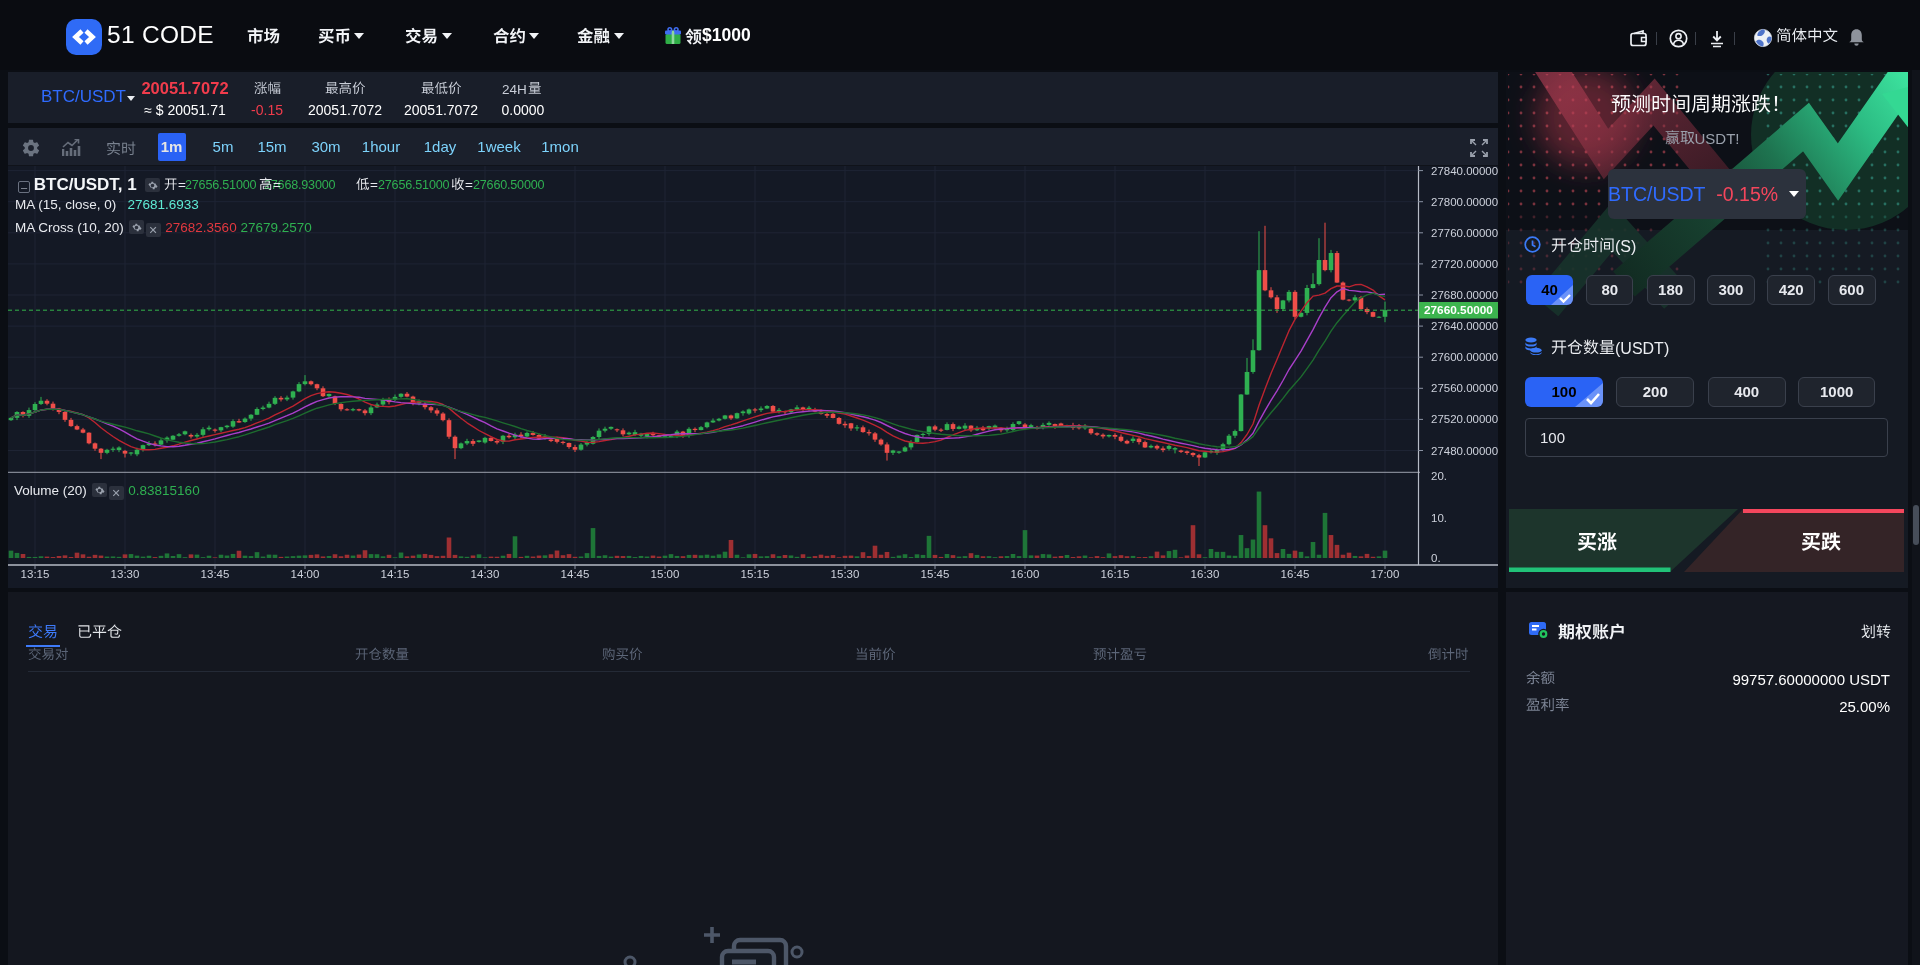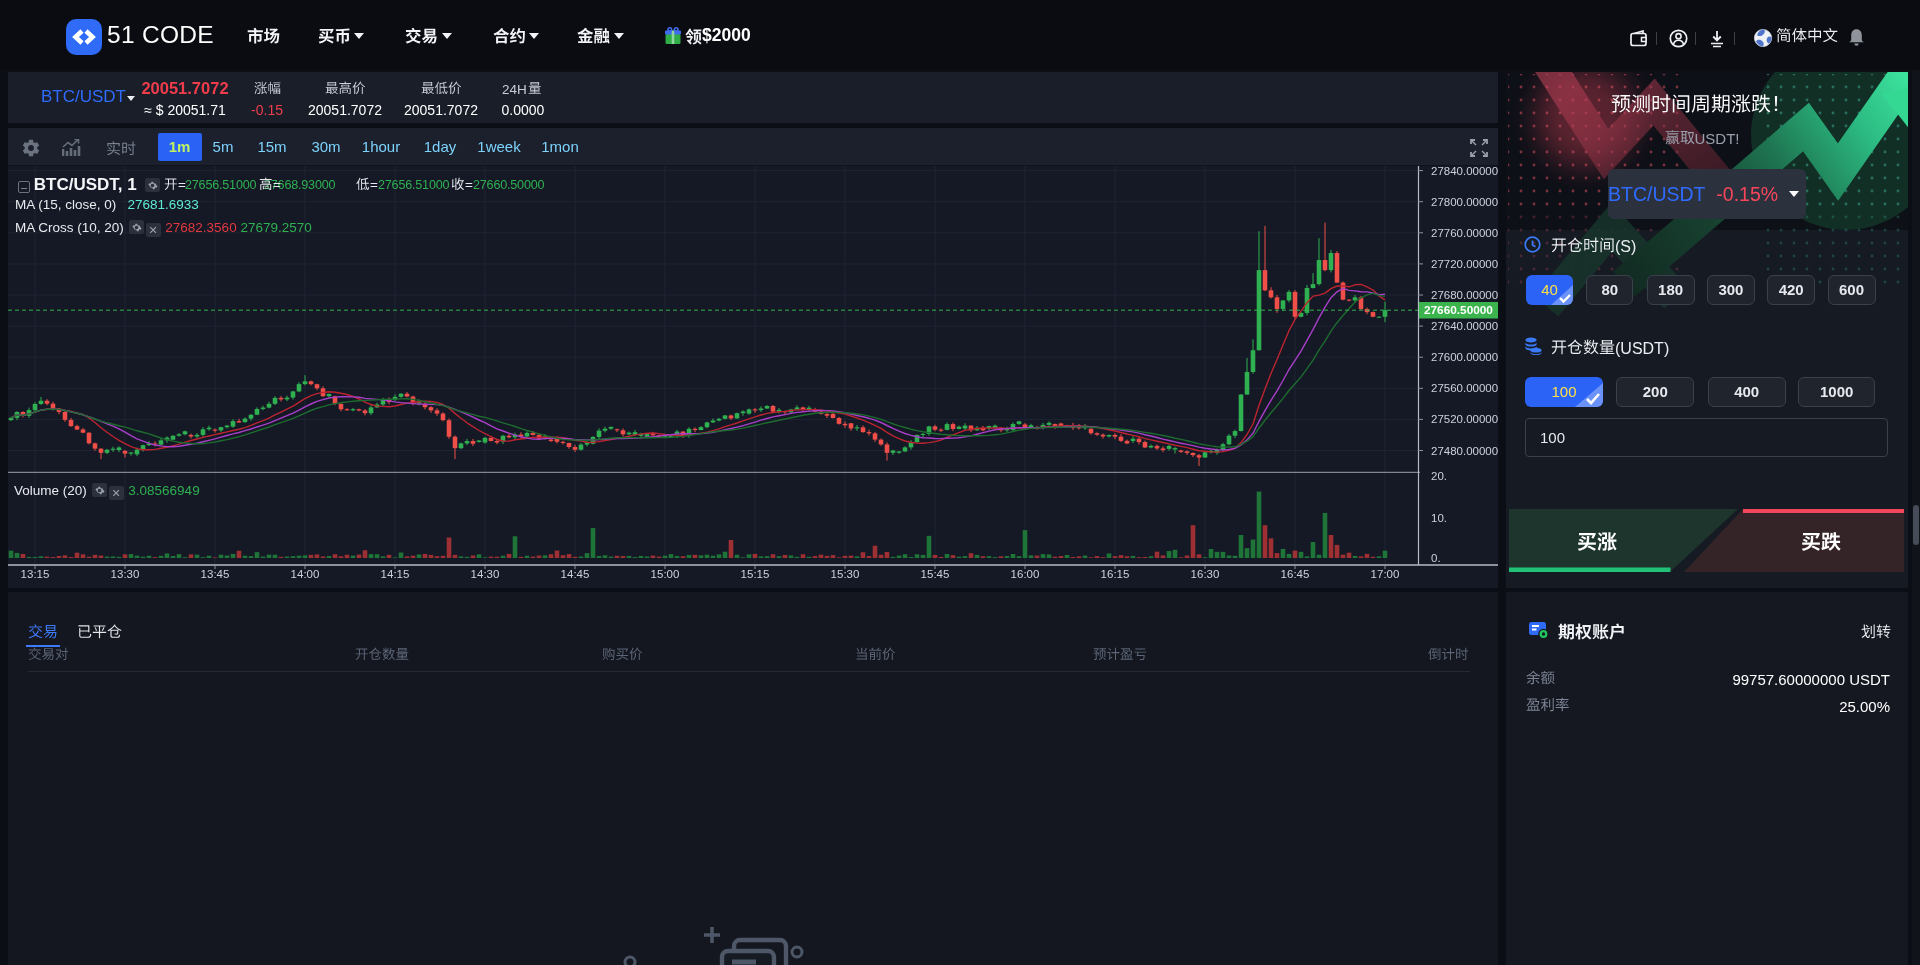--- a/index.html
+++ b/index.html
@@ -7,45 +7,45 @@
 #nav {position:absolute;left:0;top:0;width:1920px;height:70px;background:#0a0c11}
 #logo {position:absolute;left:107px;top:0;line-height:70px;color:#fff;font-size:24.5px;font-weight:normal;letter-spacing:.3px}
 .navarr {position:absolute;width:0;height:0;border-left:5px solid transparent;border-right:5px solid transparent;border-top:6px solid #f2f4f7;top:33px}
 #gift {position:absolute;left:702px;top:0;line-height:70px;color:#fff;font-size:17.5px;font-weight:bold}
 #ticker {position:absolute;left:8px;top:72px;width:1490px;height:51px;background:#191e29}
 #pair {position:absolute;left:41px;top:87px;color:#2f6bff;font-size:17px}
 .tk {position:absolute;font-size:14px;color:#fff;white-space:nowrap;transform:translateX(-50%)}
 #chart {position:absolute;left:8px;top:128px;width:1490px;height:460px;background:#141925}
 #tbar {position:absolute;left:0;top:0;width:1490px;height:38px;background:#1b202c;border-bottom:1px solid #10131a}
 .tf {position:absolute;top:0;line-height:38px;font-size:15px;color:#7dd3fc;transform:translateX(-50%)}
-#tf1m {position:absolute;left:149.5px;top:5px;width:44px;height:28px;background:#2a62f5;border-radius:2px;color:#bef264;font-size:15px;font-weight:bold;text-align:center;line-height:28px}
+#tf1m {position:absolute;left:149.5px;top:5px;width:28px;height:28px;background:#2a62f5;border-radius:2px;color:#e5e5e5;font-size:15px;font-weight:bold;text-align:center;line-height:28px}
 #plot {position:absolute;left:0;top:38px}
 .lg {position:absolute;font-size:13.5px;color:#e8eaef;white-space:pre}
 .lgv {position:absolute;font-size:12.6px;letter-spacing:-0.2px;color:#2fb051;white-space:pre}
 .lgb {display:inline-block;width:15px;height:14px;background:#2b303c;border-radius:2px;margin:0 1px;position:relative;top:2px}
 .lgb svg {position:absolute;left:2px;top:2px}
 #rp {position:absolute;left:1506px;top:72px;width:402px;height:516px;background:#151a23}
 #rbot {position:absolute;left:1506px;top:592px;width:402px;height:373px;background:#151821}
 #lbot {position:absolute;left:8px;top:592px;width:1490px;height:373px;background:#14171f}
 #ddl {position:absolute;left:1608px;top:169px;width:198px;height:50px;background:#2c323d;border-radius:6px;text-align:center;line-height:50px;font-size:19.5px;padding-right:28px}
 .btn {position:absolute;height:30px;background:#1f242d;border:1px solid #3a404c;border-radius:6px;color:#e7e9ee;font-size:15px;font-weight:bold;text-align:center;line-height:28px}
-.btnsel {position:absolute;height:30px;background:#2a63f5;border-radius:6px;color:#fde047;font-size:15px;font-weight:normal;text-align:center;line-height:30px;overflow:hidden}
+.btnsel {position:absolute;height:30px;background:#2a63f5;border-radius:6px;color:#000000;font-size:15px;font-weight:bold;text-align:center;line-height:30px;overflow:hidden}
 .chk {position:absolute;right:0;bottom:0}
 #amtin {position:absolute;left:1525px;top:418px;width:363px;height:39px;border:1px solid #3a404c;border-radius:4px;color:#e7e9ee;font-size:15px;line-height:37px;padding-left:14px}
 #tabline {position:absolute;left:26px;top:645px;width:34px;height:2px;background:#3e7bfa}
 #hdrline {position:absolute;left:28px;top:671px;width:1442px;height:1px;background:#242a36}
 .rv {position:absolute;color:#fff;font-size:15px;transform:translateX(-100%);white-space:nowrap}
 </style></head><body>
 <div id="nav"></div>
 <div id="logo">51 CODE</div>
 <div class="navarr" style="left:354px"></div>
 <div class="navarr" style="left:442px"></div>
 <div class="navarr" style="left:529px"></div>
 <div class="navarr" style="left:614px"></div>
-<div id="gift">$2000</div>
+<div id="gift">$1000</div>
 <div class="abs" style="left:1656px;top:32px;width:1px;height:13px;background:#3a3f48"></div>
 <div class="abs" style="left:1695px;top:32px;width:1px;height:13px;background:#3a3f48"></div>
 <div class="abs" style="left:1734px;top:32px;width:1px;height:13px;background:#3a3f48"></div>
 <div id="ticker"></div>
 <div id="pair">BTC/USDT</div>
 <div class="navarr" style="left:127px;top:96px;border-top-color:#e9ecf1;border-left-width:4.5px;border-right-width:4.5px;border-top-width:5.5px"></div>
 <div class="tk" style="left:185px;top:79px;color:#f13c4c;font-size:16.5px;font-weight:bold">20051.7072</div>
 <div class="tk" style="left:185px;top:101.5px">≈ $ 20051.71</div>
 <div class="tk" style="left:267px;top:101.5px;color:#f13c4c">-0.15</div>
 <div class="tk" style="left:345px;top:101.5px">20051.7072</div>
@@ -641,21 +641,21 @@
 <div class="lg" style="left:178px;top:177px">=</div>
 <div class="lg" style="left:273px;top:177px">=</div>
 <div class="lg" style="left:370px;top:177px">=</div>
 <div class="lg" style="left:465px;top:177px">=</div>
 <div class="lg" style="left:15px;top:197px">MA (15, close, 0)&nbsp;&nbsp;&nbsp;<span style="color:#5eead4">27681.6933</span></div>
 <div class="lg" style="left:15px;top:218px">MA Cross (10, 20)&nbsp;<span class="lgb"><svg width="11" height="11" viewBox="0 0 24 24">
         <path fill="#9aa1ad" d="M12 8a4 4 0 100 8 4 4 0 000-8zm9 4 2 1.5-2 3.5-2.4-.7a7 7 0 01-1.6 1l-.4 2.7h-4l-.4-2.7a7 7 0 01-1.6-1l-2.4.7-2-3.5L5 12l-1.8-1.5 2-3.5 2.4.7a7 7 0 011.6-1L9.6 4h4l.4 2.7a7 7 0 011.6 1l2.4-.7 2 3.5z"></path>
       </svg></span><span class="lgb" style="color:#9aa1ad;font-size:11px;text-align:center;line-height:14px">✕</span> <span style="color:#e2383f">27682.3560</span> <span style="color:#2fb051">27679.2570</span></div>
 <div class="lg" style="left:14px;top:481px">Volume (20)&nbsp;<span class="lgb"><svg width="11" height="11" viewBox="0 0 24 24">
         <path fill="#9aa1ad" d="M12 8a4 4 0 100 8 4 4 0 000-8zm9 4 2 1.5-2 3.5-2.4-.7a7 7 0 01-1.6 1l-.4 2.7h-4l-.4-2.7a7 7 0 01-1.6-1l-2.4.7-2-3.5L5 12l-1.8-1.5 2-3.5 2.4.7a7 7 0 011.6-1L9.6 4h4l.4 2.7a7 7 0 011.6 1l2.4-.7 2 3.5z"></path>
-      </svg></span><span class="lgb" style="color:#9aa1ad;font-size:11px;text-align:center;line-height:14px">✕</span> <span style="color:#2fb051">3.08566949</span></div>
+      </svg></span><span class="lgb" style="color:#9aa1ad;font-size:11px;text-align:center;line-height:14px">✕</span> <span style="color:#2fb051">0.83815160</span></div>
 <div id="rp"></div>
 <svg class="abs" style="left:1506px;top:72px" width="402" height="285" viewBox="0 0 402 285">
 <defs>
 <linearGradient id="gr" x1="0" y1="0" x2="1" y2="1">
  <stop offset="0" stop-color="#cf4760"></stop>
         <stop offset="1" stop-color="#5e2330"></stop>
 </linearGradient>
 <linearGradient id="gg" x1="118" y1="212" x2="406" y2="0" gradientUnits="userSpaceOnUse">
  <stop offset="0" stop-color="#122b22"></stop>
         <stop offset="0.3" stop-color="#17402f"></stop>

